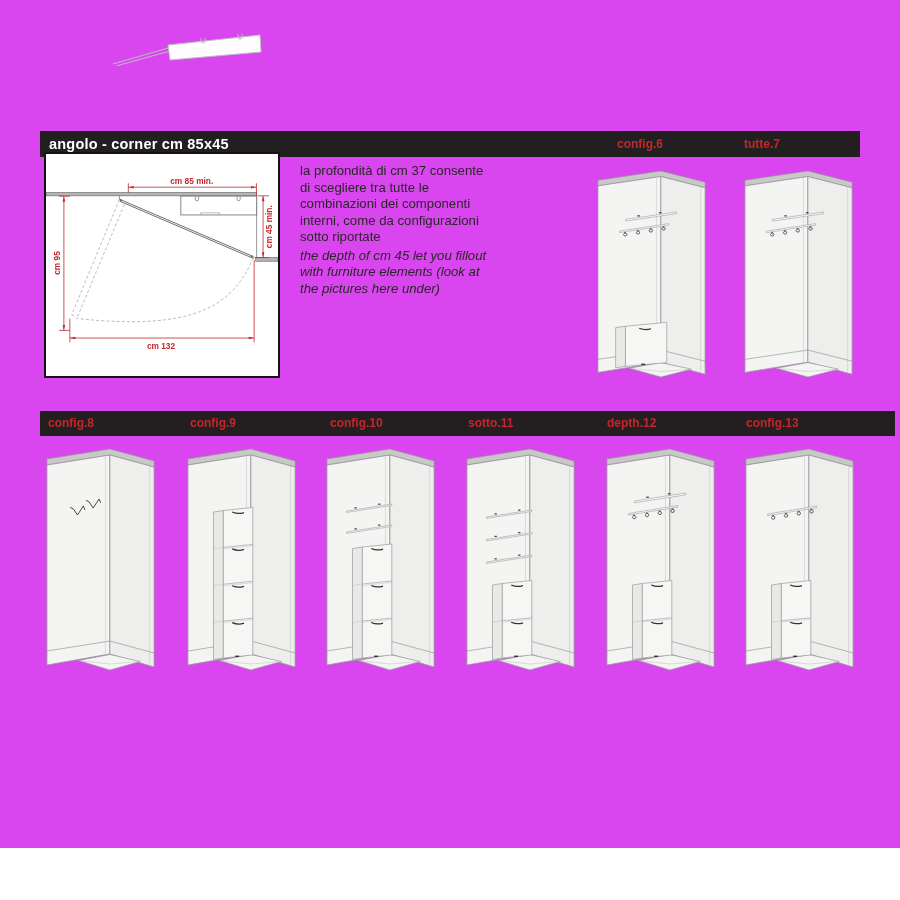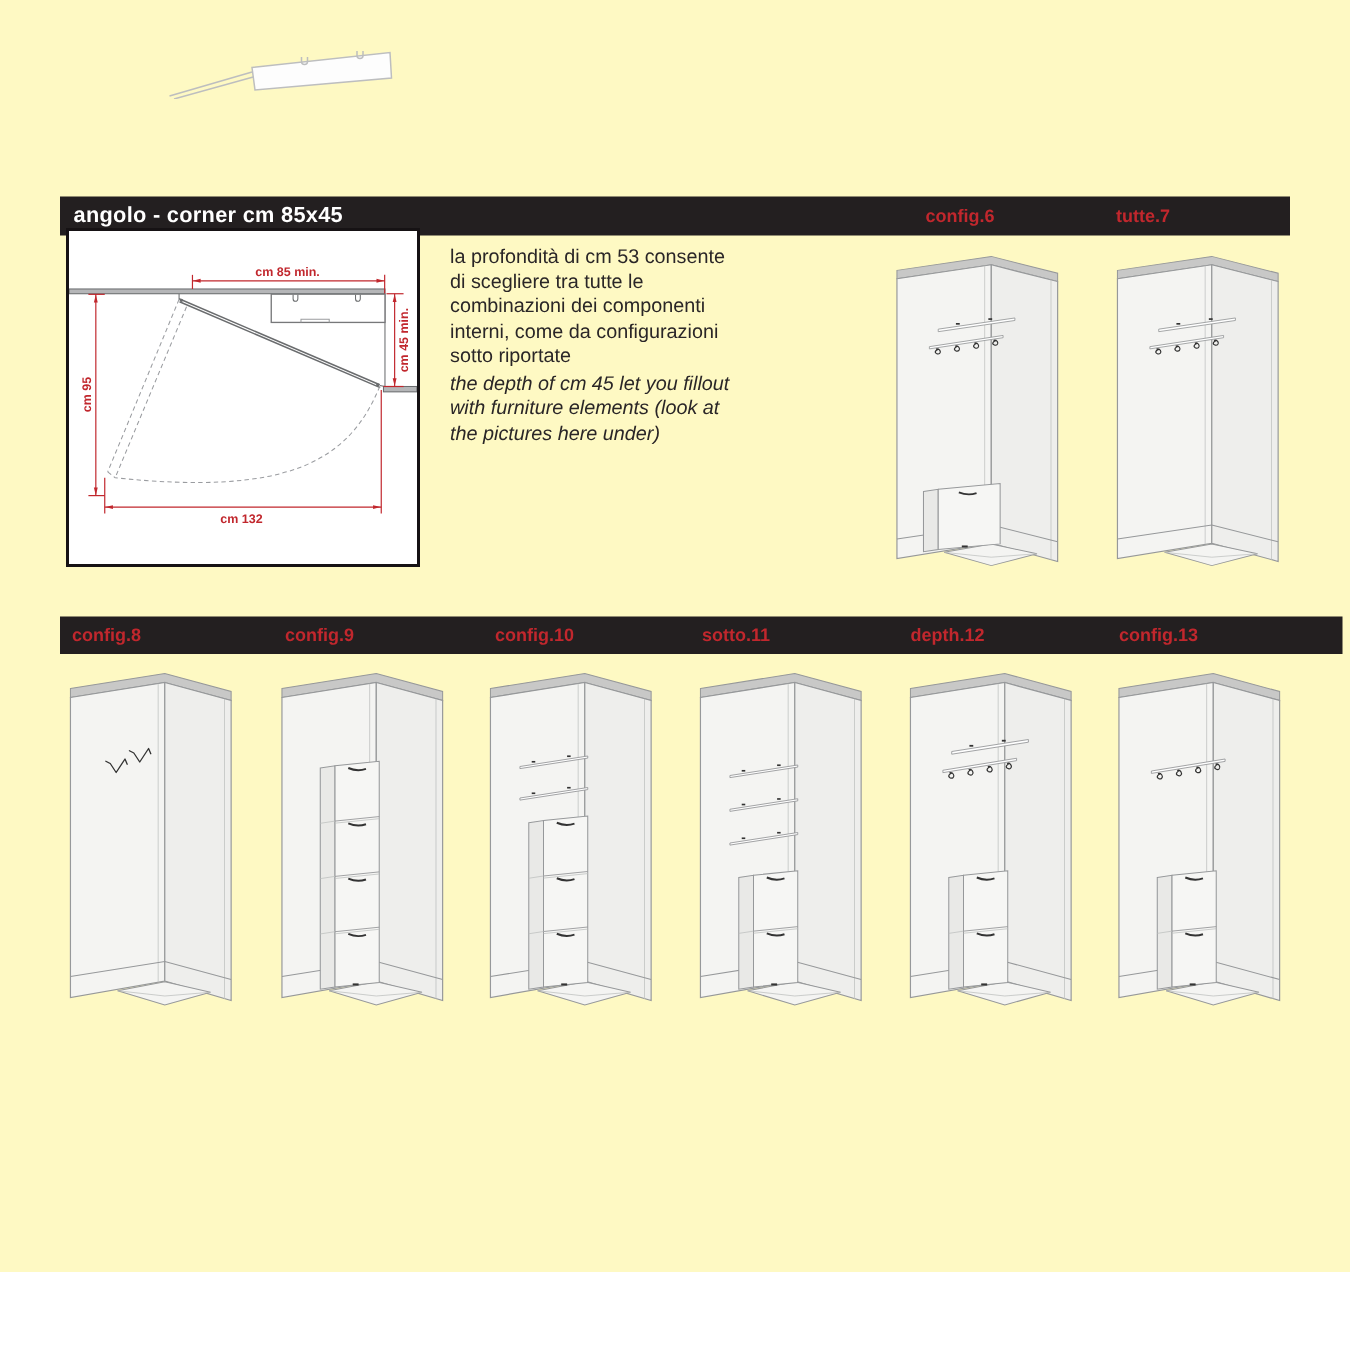--- a/index.html
+++ b/index.html
@@ -1,16 +1,16 @@
 <!DOCTYPE html>
 <html><head>
 <meta charset="utf-8">
 <style>
   html,body{margin:0;padding:0;background:#ffffff;}
-  .page{position:relative;width:900px;height:848px;background:#fef9c3;overflow:hidden;
+  .page{position:relative;width:900px;height:848px;background:#d946ef;overflow:hidden;
         font-family:"Liberation Sans",sans-serif;}
   .bar{position:absolute;left:40px;width:820px;background:#231f20;}
   .bar1{top:131px;height:26px;}
   .bar2{top:411px;height:25px;padding-left:35px;}
   .bar-title{position:absolute;left:9px;top:0;line-height:26px;color:#ffffff;
              font-size:14.5px;font-weight:700;letter-spacing:.2px;}
   .cfg-label{position:absolute;top:0;color:#c1272d;font-size:12px;font-weight:700;}
   .bar1 .cfg-label{line-height:26px;}
   .bar2 .cfg-label{line-height:25px;}
   .techbox{position:absolute;left:44px;top:152px;width:232px;height:222px;
@@ -98,21 +98,21 @@
       <g fill="#c1272d" font-size="8.4" font-weight="700" text-anchor="middle">
         <text x="147" y="30.5">cm 85 min.</text>
         <text transform="translate(228,73.4) rotate(-90)">cm 45 min.</text>
         <text transform="translate(14.5,110) rotate(-90)">cm 95</text>
         <text x="116" y="196.5">cm 132</text>
       </g>
     </svg>
   </div>
 
   <div class="intro">
-    <p class="it">la profondità di cm 53 consente di scegliere tra tutte le combinazioni dei componenti interni, come da configurazioni sotto riportate</p>
+    <p class="it">la profondità di cm 37 consente di scegliere tra tutte le combinazioni dei componenti interni, come da configurazioni sotto riportate</p>
     <p class="en">the depth of cm 45 let you fillout with furniture elements (look at the pictures here under)</p>
   </div>
 
   <div class="corner c-top" style="left:596px">
       <svg viewBox="0 0 116 238" preserveAspectRatio="none" xmlns="http://www.w3.org/2000/svg">
         <polygon points="2,11 66,1 111,13 111,19 66,7 2,17" fill="#c8c8c7" stroke="#96989a" stroke-width="0.7"></polygon>
         <polygon points="2,17 66,7 66,206 2,217" fill="#f4f4f2" stroke="#96989a" stroke-width="0.8"></polygon>
         <polygon points="66,7 111,19 111,219 66,206" fill="#eeeeec" stroke="#96989a" stroke-width="0.8"></polygon>
         <line x1="106.5" y1="18" x2="106.5" y2="218" stroke="#bcbebd" stroke-width="0.5"></line>
         <line x1="61.5" y1="7.8" x2="61.5" y2="206.6" stroke="#bcbebd" stroke-width="0.5"></line>

